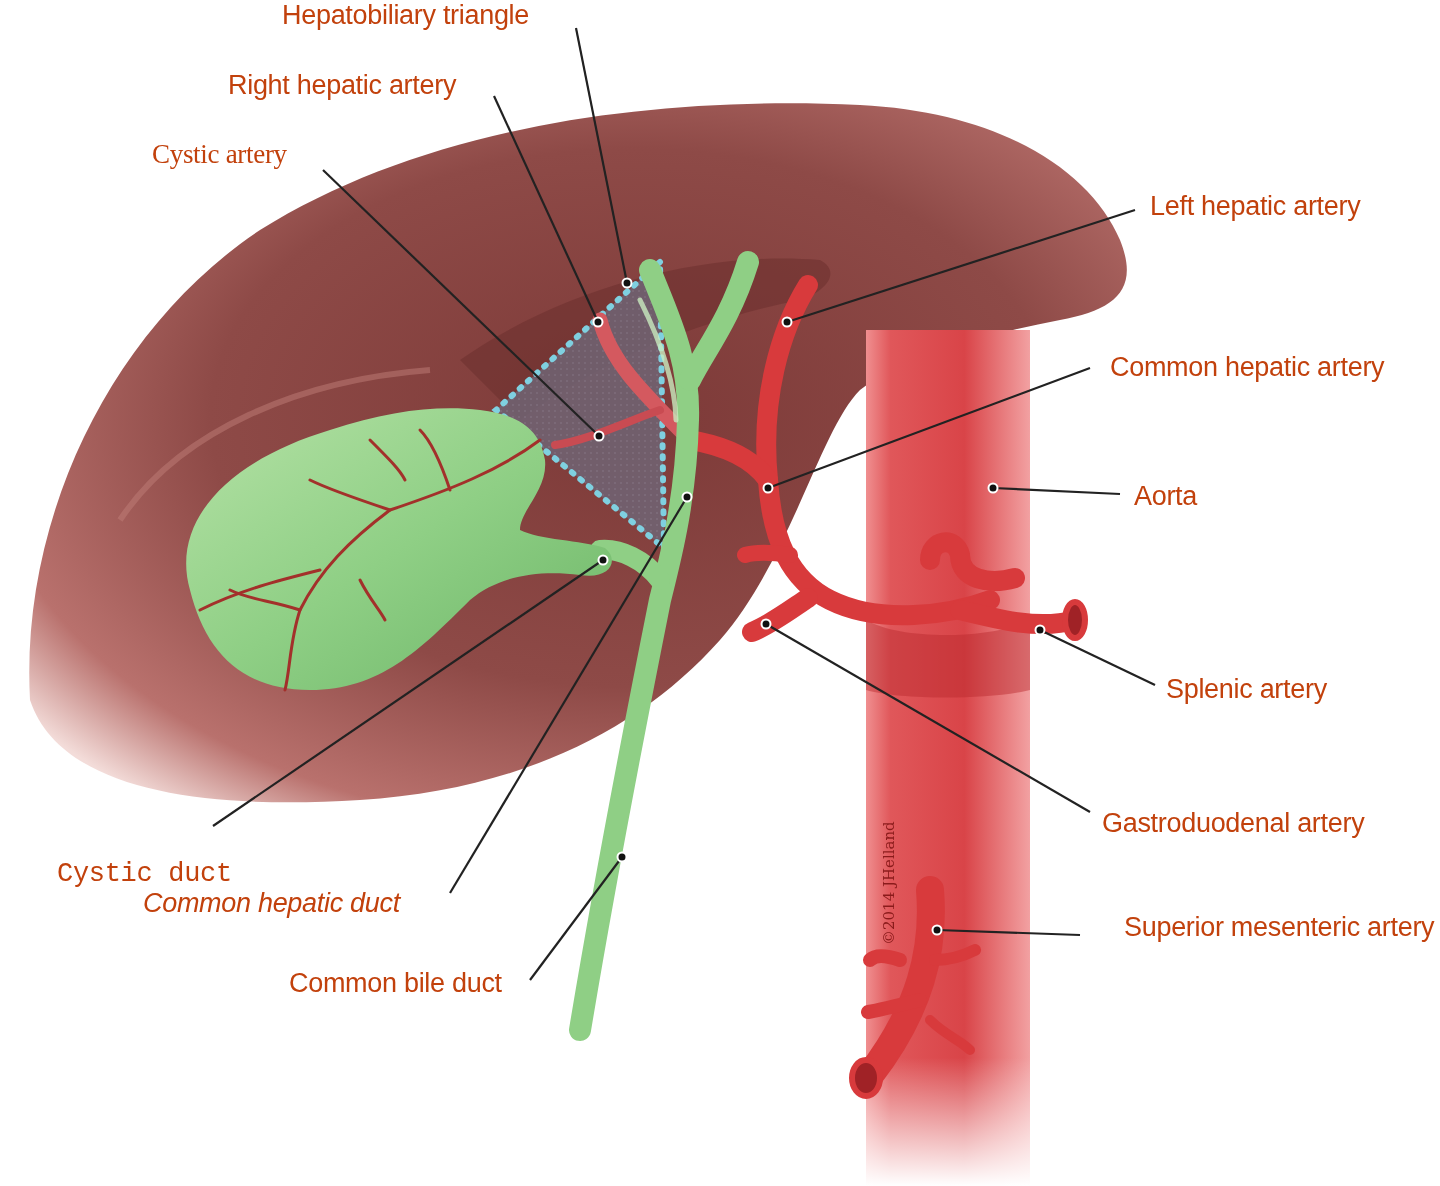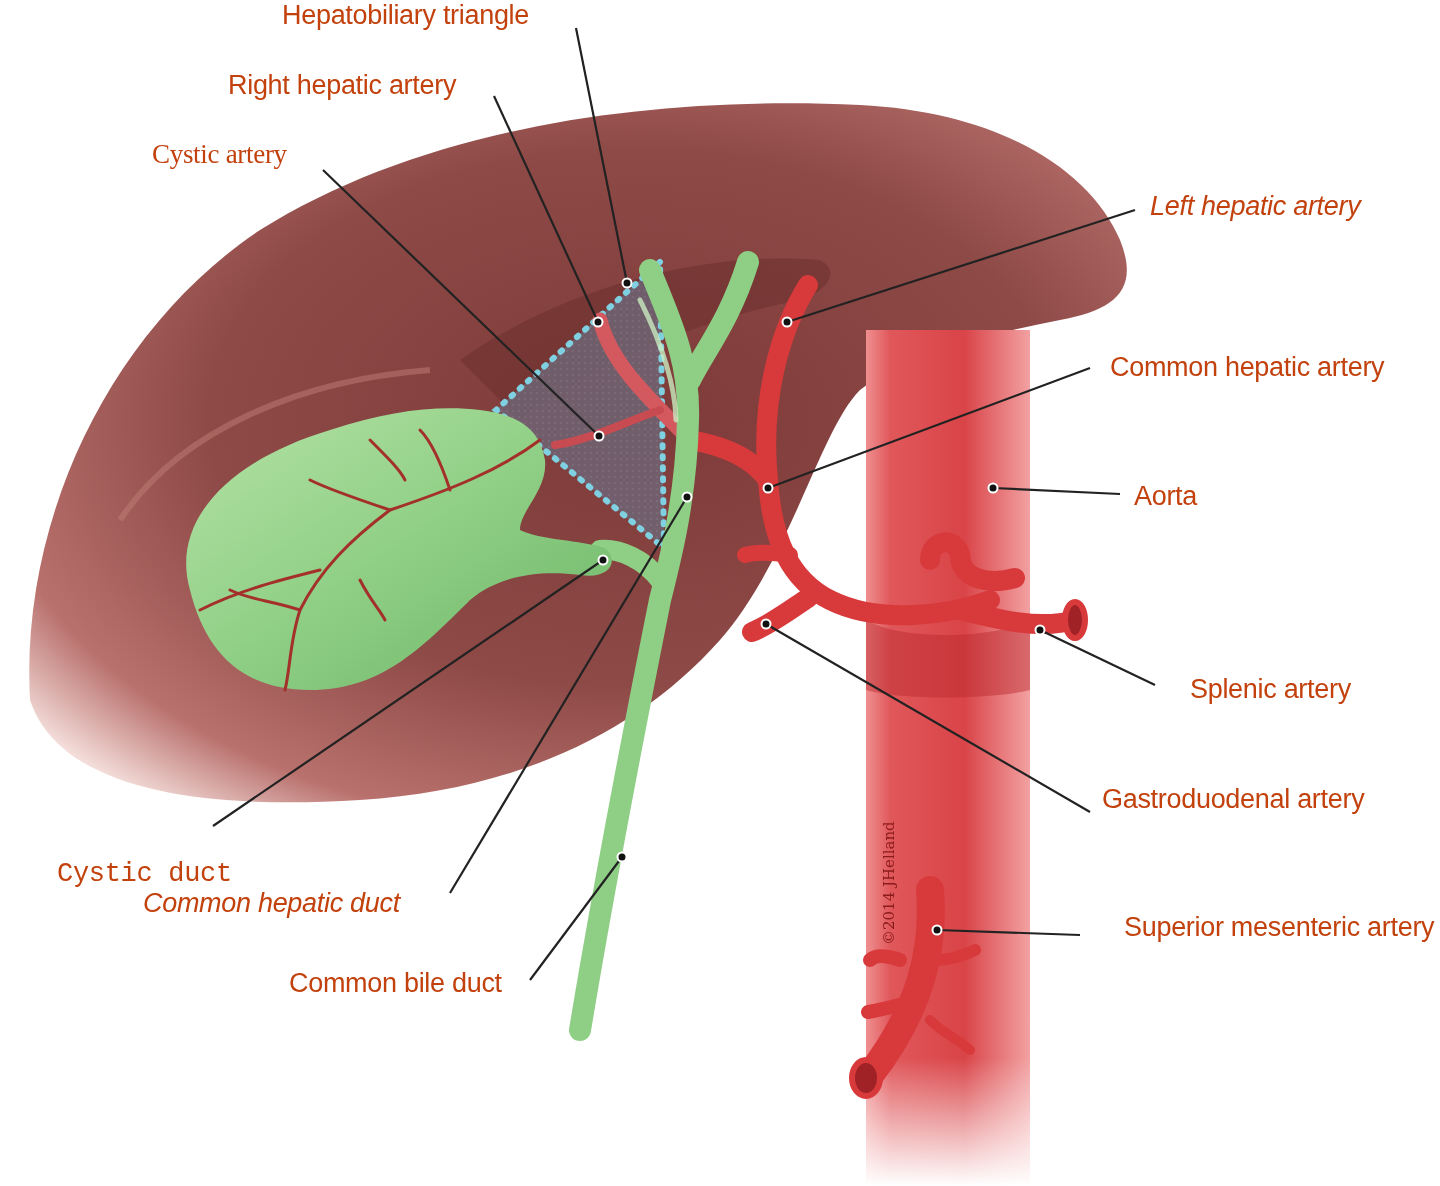--- a/index.html
+++ b/index.html
@@ -131,21 +131,21 @@
       <circle cx="687" cy="497" r="4.5"></circle>
       <circle cx="622" cy="857" r="4.5"></circle>
   </g>
 </svg>
 
 <div class="sig" style="left:880px; top:945px;">©2014 JHelland</div>
 
 <div class="lbl" style="left:282px; top:0px;">Hepatobiliary triangle</div>
 <div class="lbl" style="left:228px; top:70px;">Right hepatic artery</div>
 <div class="lbl" style="left:152px; top:139px;font-family:Liberation Serif, serif;">Cystic artery</div>
-<div class="lbl" style="left:1150px; top:191px;font-style:italic;">Left hepatic artery</div>
+<div class="lbl" style="left:1150px; top:191px;">Left hepatic artery</div>
 <div class="lbl" style="left:1110px; top:352px;">Common hepatic artery</div>
 <div class="lbl" style="left:1134px; top:481px;">Aorta</div>
-<div class="lbl" style="left:1166px; top:674px;margin-left:24px;">Splenic artery</div>
-<div class="lbl" style="left:1102px; top:784px;">Gastroduodenal artery</div>
+<div class="lbl" style="left:1166px; top:674px;">Splenic artery</div>
+<div class="lbl" style="left:1102px; top:808px;">Gastroduodenal artery</div>
 <div class="lbl" style="left:1088px; top:912px;margin-left:36px;">Superior mesenteric artery</div>
 <div class="lbl" style="left:57px; top:859px;font-family:Liberation Mono, monospace;">Cystic duct</div>
 <div class="lbl" style="left:143px; top:888px;font-style:italic;">Common hepatic duct</div>
 <div class="lbl" style="left:289px; top:968px;">Common bile duct</div>
 
 </body></html>

